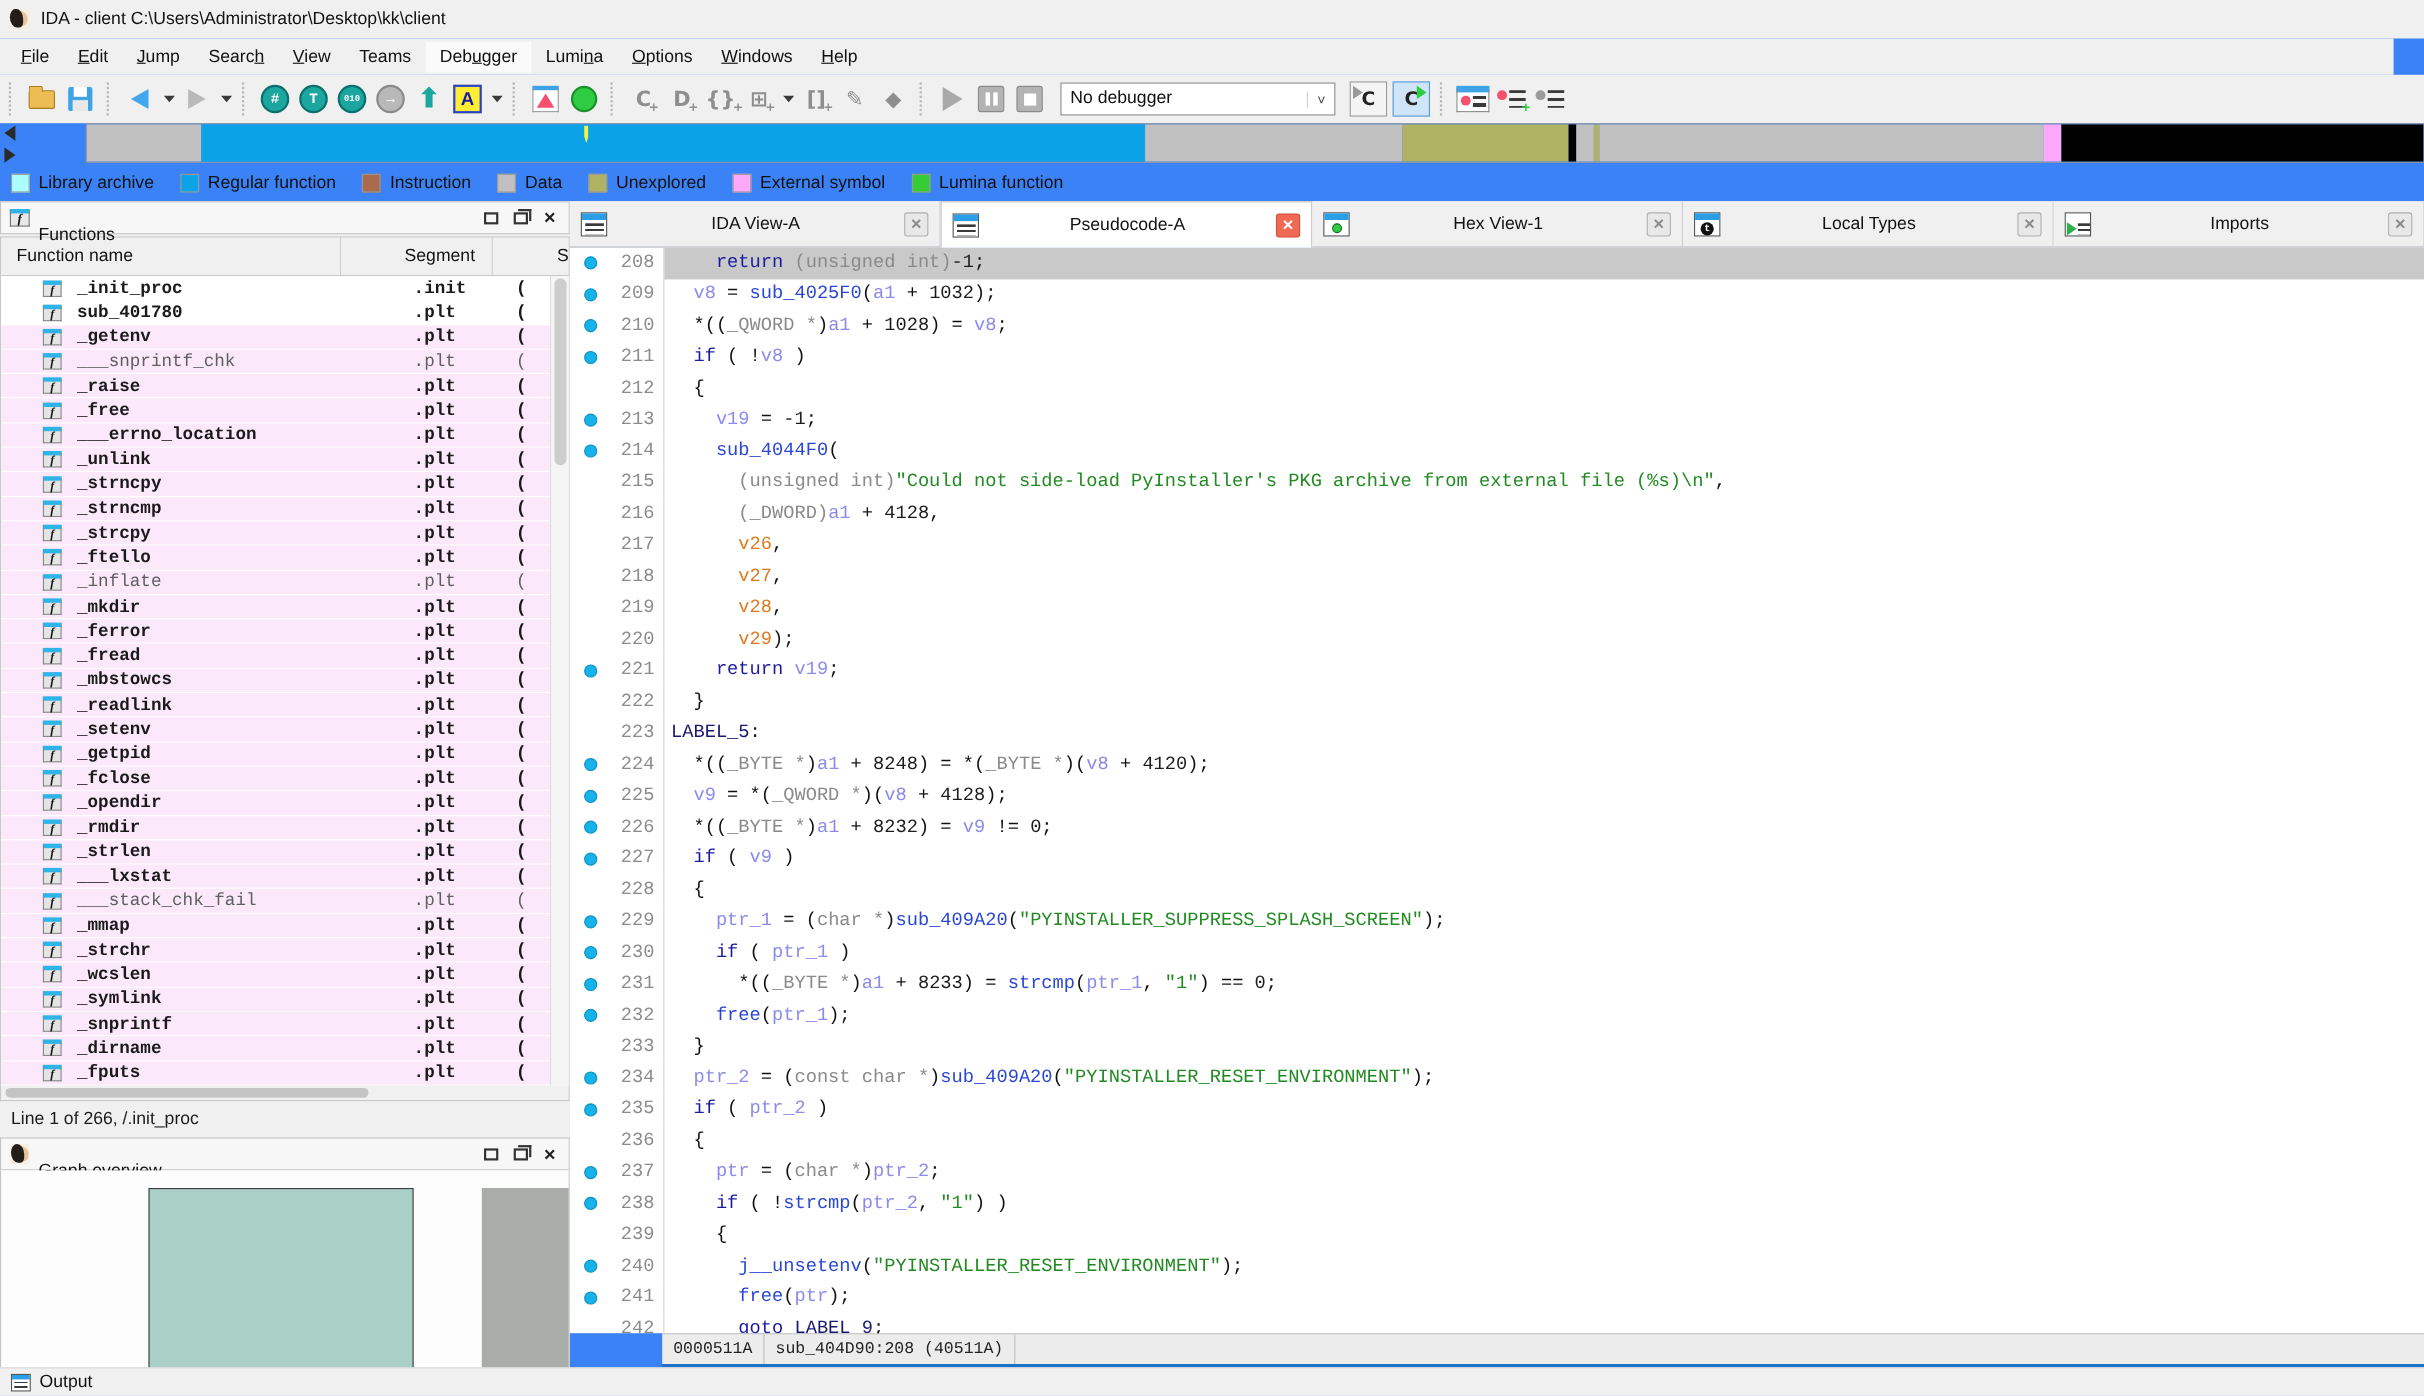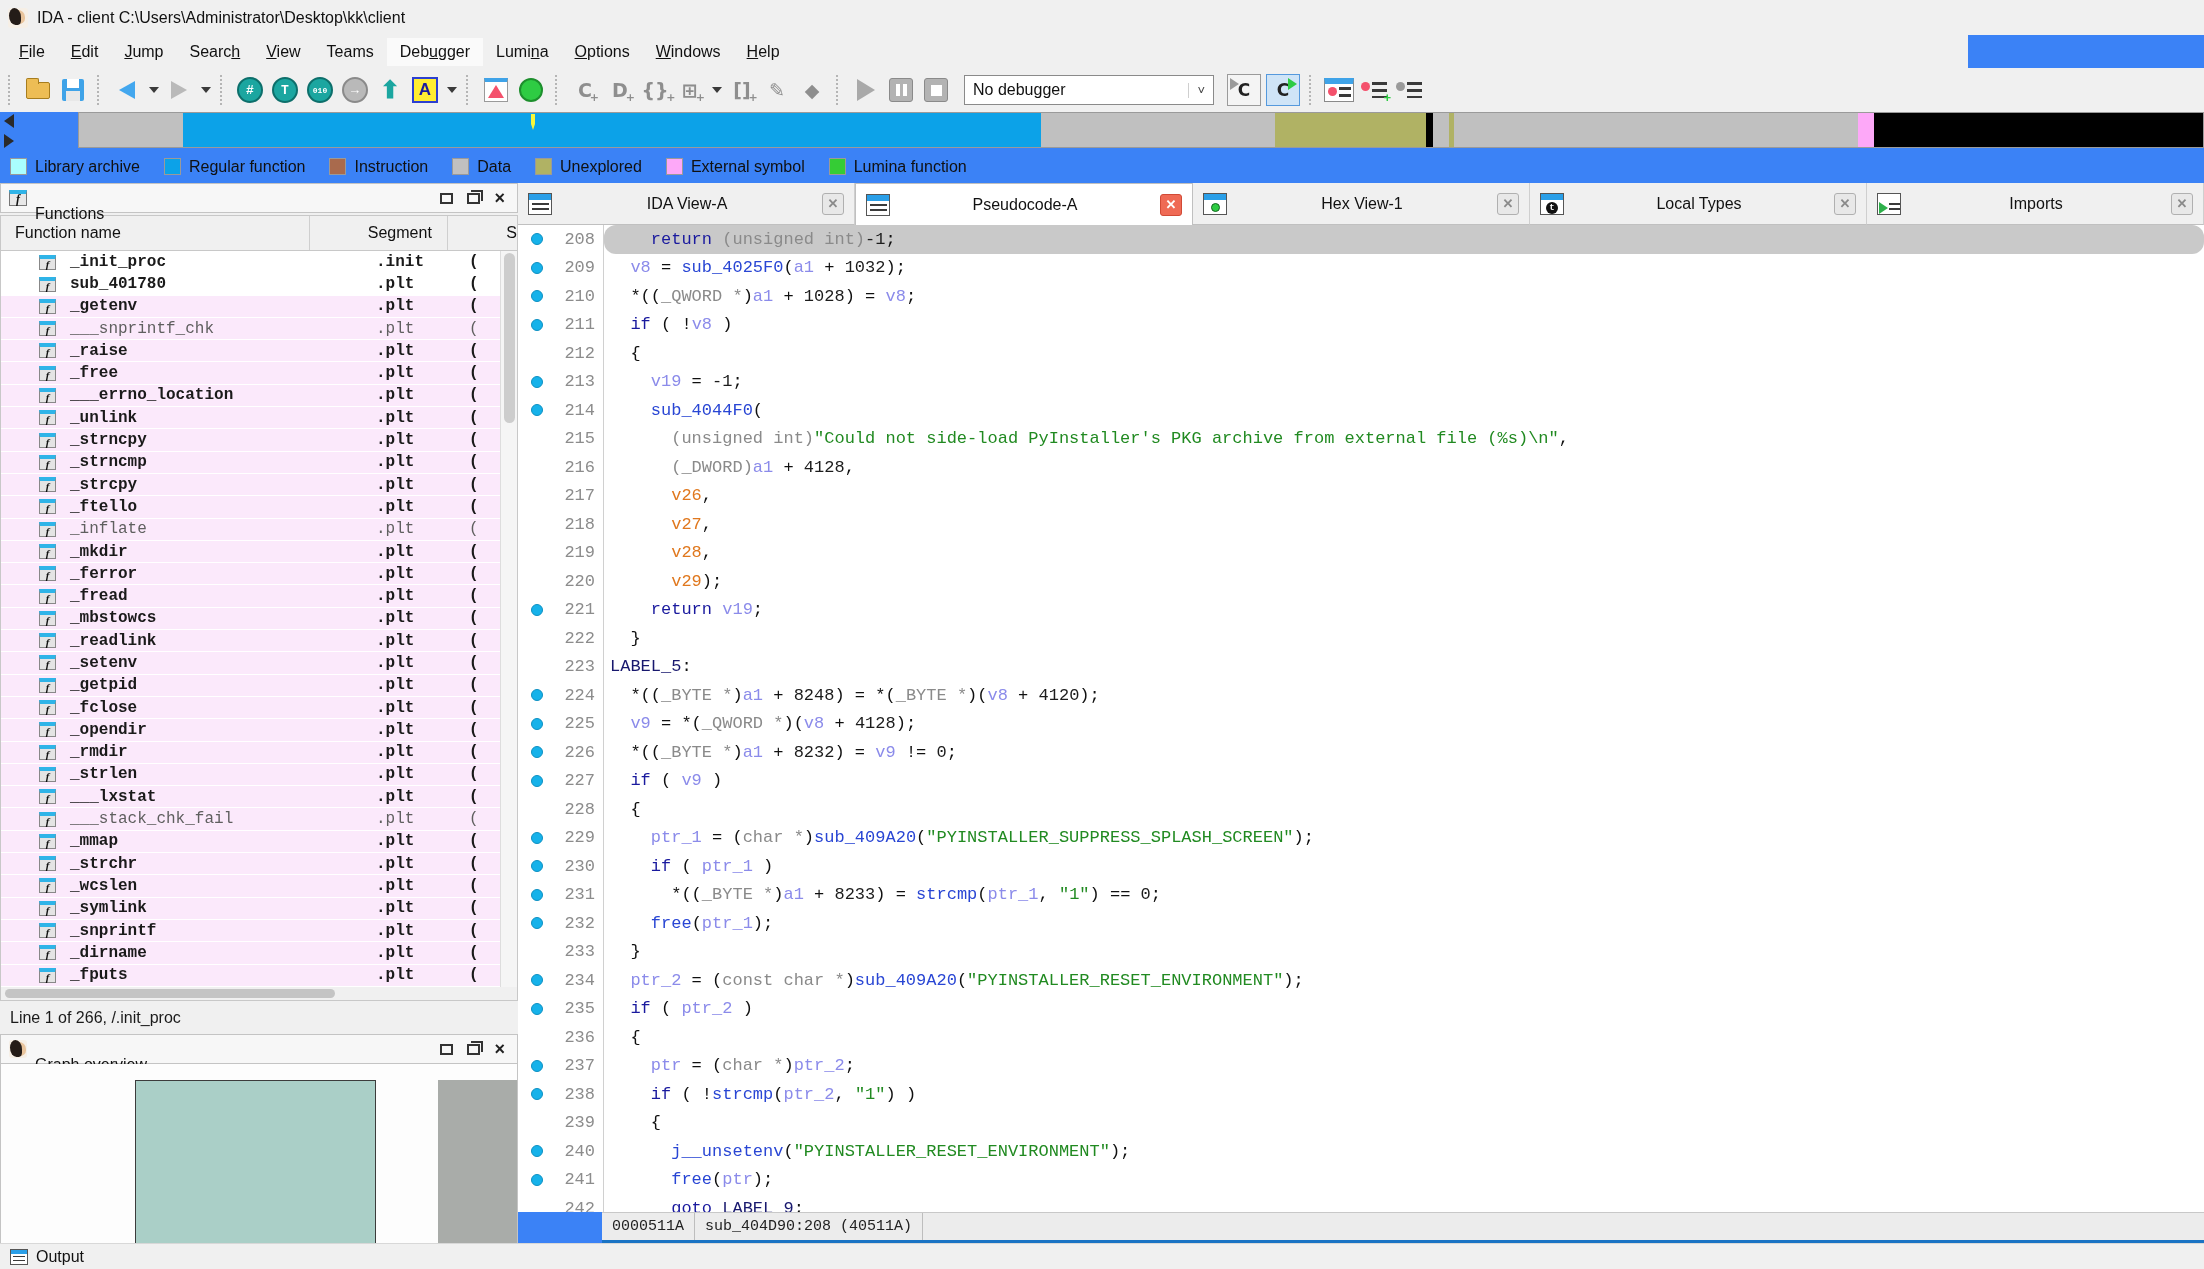--- a/index.html
+++ b/index.html
@@ -10,21 +10,21 @@
   
   .titlebar { position:absolute; left:0; top:0; width:2204px; height:35px;
               display:flex; align-items:center; gap:9px; padding-left:8px;
               background:#f0f0f0; }
   .titlebar .title { font-size:16px; color:#111; }
   .app-icon { width:20px; height:20px; border-radius:3px; position:relative; background:#f6efe6; overflow:hidden; flex:0 0 auto; }
   .app-icon::before { content:""; position:absolute; left:3px; top:2px; width:14px; height:14px; border-radius:50% 50% 40% 40%; background:#e9c49c; }
   .app-icon::after { content:""; position:absolute; left:1px; top:0px; width:12px; height:17px; border-radius:50% 60% 30% 60%; background:#241c18; }
 
   
-  .menubar { position:absolute; left:0; top:35px; width:1968px; height:33px;
+  .menubar { position:absolute; left:0; top:35px; width:2176px; height:33px;
              display:flex; align-items:center; padding-left:6px; background:#f0f0f0; }
   .menu-item { font-size:16px; color:#101010; padding:5px 13px; cursor:default; }
   .menu-item.hl { background:#fafafa; }
   .menu-item u { text-decoration:underline; }
 
   
   .toolbar { position:absolute; left:0; top:68px; width:2204px; height:44px;
              display:flex; align-items:center; gap:5px; padding-left:4px; background:#f0f0f0; }
   .tb-handle { width:6px; height:30px; border-left:2px dotted #b5b5b5; margin:0 4px; }
   .tb-btn { width:30px; height:30px; display:flex; align-items:center; justify-content:center; position:relative; }
@@ -148,21 +148,21 @@
   .tabicon .tcirc { position:absolute; left:5px; top:8px; width:12px; height:12px; border-radius:50%; background:#111; color:#fff;
                     font-size:9px; font-weight:bold; display:flex; align-items:center; justify-content:center; font-family:"Liberation Mono",monospace; }
   .tabicon .garrow { position:absolute; left:1px; top:8px; width:0; height:0; border-top:6px solid transparent; border-bottom:6px solid transparent; border-left:9px solid #2db04a; }
 
   
   .code-wrap { height:987px; background:#fff; overflow:hidden; font-family:"Liberation Mono",monospace; font-size:17px; }
   .code-line { height:28.5px; display:flex; align-items:center; white-space:pre; }
   .bp-cell { width:38px; height:100%; display:flex; align-items:center; justify-content:center; flex:0 0 auto; }
   .bp-dot { width:12px; height:12px; border-radius:50%; background:#16b2ea; border:1px solid #0d90c2; }
   .num-cell { width:48px; flex:0 0 auto; text-align:right; color:#8c8c8c; padding-right:8px; border-right:1px solid #d0d0d0; height:100%; display:flex; align-items:center; justify-content:flex-end; }
-  .code-cell { flex:1; height:100%; display:flex; align-items:center; padding-left:6px;border-radius:12px; }
+  .code-cell { flex:1; height:100%; display:flex; align-items:center; padding-left:6px; }
   .code-line.hl .code-cell { background:#c9c9c9; }
   .tok-k { color:var(--tok-k); } .tok-f { color:var(--tok-f); }
   .tok-v { color:var(--tok-v); } .tok-o { color:var(--tok-o); }
   .tok-t { color:var(--tok-t); } .tok-n { color:var(--tok-n); }
   .tok-s { color:var(--tok-s); } .tok-l { color:var(--tok-l); }
   .tok-p { color:var(--tok-p); }
   .code-status { height:28px; background:#ececec; border-top:1px solid #c8c8c8; display:flex; align-items:center;
                  margin-left:84px; font-family:"Liberation Mono",monospace; font-size:15px; color:#222; }
   .cs-cell { padding:0 10px; border-right:1px solid #bdbdbd; height:100%; display:flex; align-items:center; }
   .blue-line { height:3px; background:#1a73c4; margin-left:84px; }

